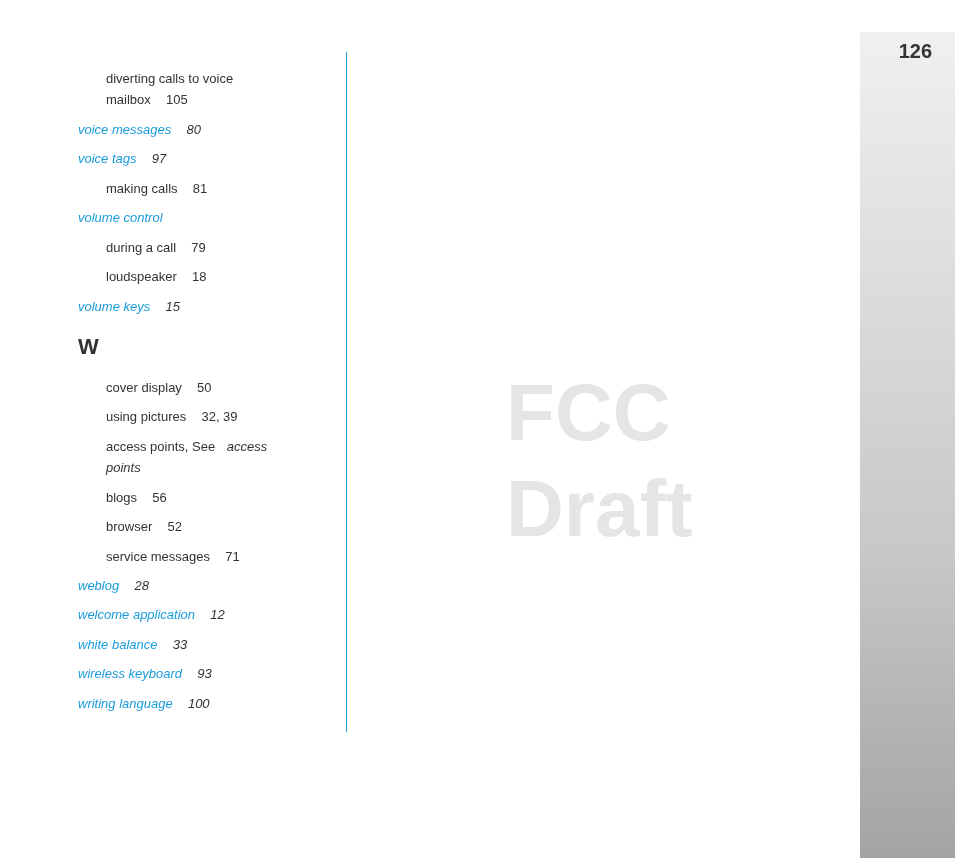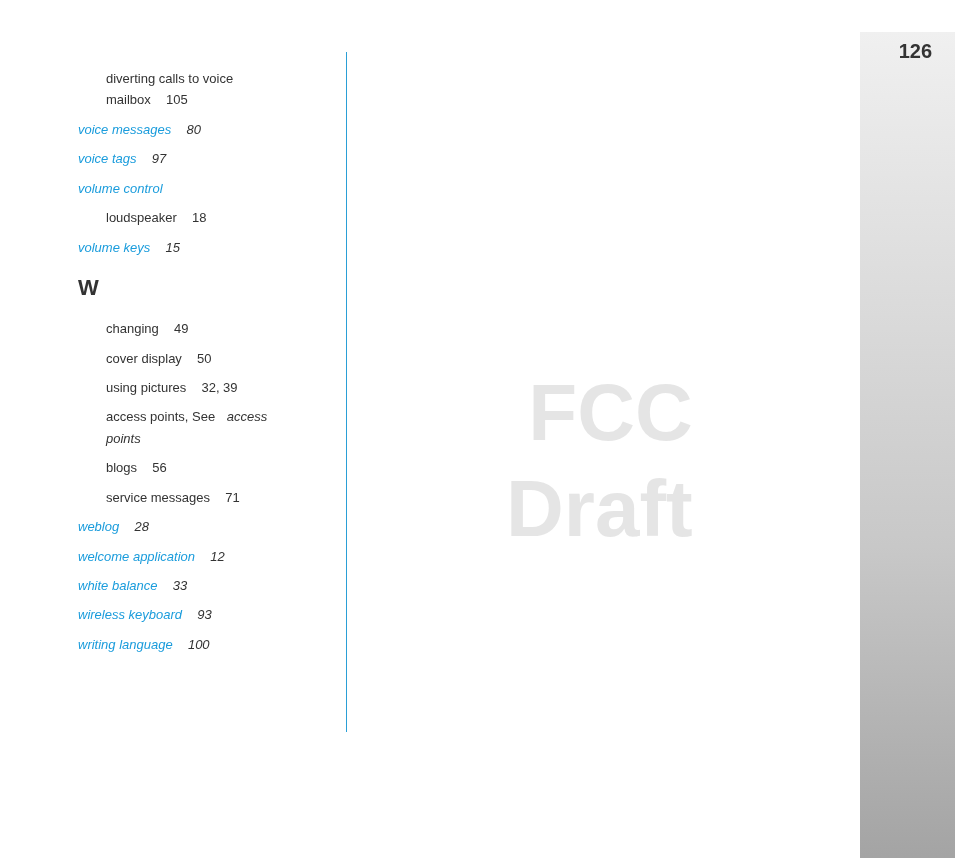--- a/index.html
+++ b/index.html
@@ -81,21 +81,21 @@
       display: flex;
       align-items: center;
       justify-content: center;
       position: relative;
     }
 
     .fcc-draft-watermark {
       font-size: 80px;
       font-weight: bold;
       color: rgba(180, 180, 180, 0.35);
-      text-align: right;
+      text-align: left;
       line-height: 1.1;
       transform: rotate(0deg);
       user-select: none;
       font-family: Arial, sans-serif;
     }
 
     
     .right-sidebar {
       width: 115px;
       height: 858px;
@@ -116,31 +116,33 @@
 </head>
 <body>
 
 <div class="page-container">
   <div class="main-content">
     <div class="index-column">
 
       <span class="index-entry indent">diverting calls to voice mailbox&nbsp;&nbsp;<span class="number">105</span></span>
       <span class="index-entry link">voice messages&nbsp;&nbsp;<span class="number">80</span></span>
       <span class="index-entry link">voice tags&nbsp;&nbsp;<span class="number">97</span></span>
+      <span class="index-entry indent">making calls&nbsp;&nbsp;<span class="number">81</span></span>
       <span class="index-entry link">volume control</span>
+      <span class="index-entry indent">during a call&nbsp;&nbsp;<span class="number">79</span></span>
       <span class="index-entry indent">loudspeaker&nbsp;&nbsp;<span class="number">18</span></span>
       <span class="index-entry link">volume keys&nbsp;&nbsp;<span class="number">15</span></span>
 
       <span class="index-entry section-letter">W</span>
 
-      <span class="index-entry indent">changing&nbsp;&nbsp;<span class="number">49</span></span>
       <span class="index-entry indent">cover display&nbsp;&nbsp;<span class="number">50</span></span>
       <span class="index-entry indent">using pictures&nbsp;&nbsp;<span class="number">32, 39</span></span>
       <span class="index-entry indent">access points, See <span class="italic">access points</span></span>
       <span class="index-entry indent">blogs&nbsp;&nbsp;<span class="number">56</span></span>
+      <span class="index-entry indent">browser&nbsp;&nbsp;<span class="number">52</span></span>
       <span class="index-entry indent">service messages&nbsp;&nbsp;<span class="number">71</span></span>
       <span class="index-entry link">weblog&nbsp;&nbsp;<span class="number">28</span></span>
       <span class="index-entry link">welcome application&nbsp;&nbsp;<span class="number">12</span></span>
       <span class="index-entry link">white balance&nbsp;&nbsp;<span class="number">33</span></span>
       <span class="index-entry link">wireless keyboard&nbsp;&nbsp;<span class="number">93</span></span>
       <span class="index-entry link">writing language&nbsp;&nbsp;<span class="number">100</span></span>
 
     </div>
 
     <div class="divider-line"></div>

